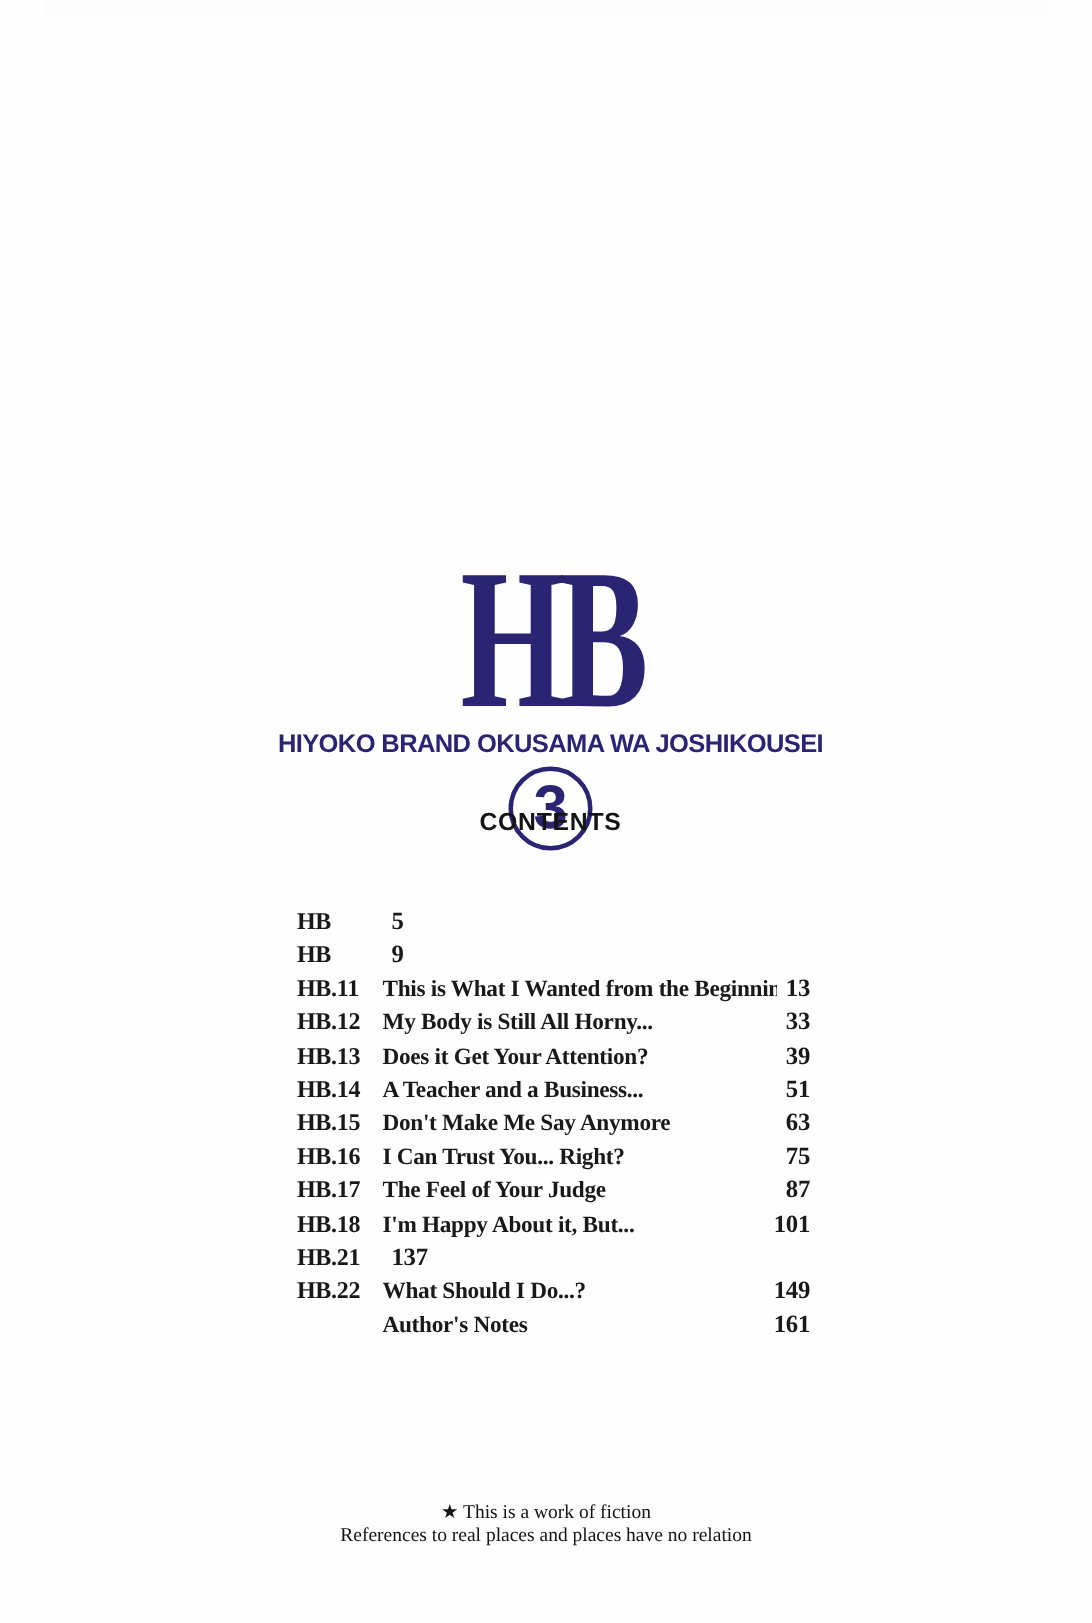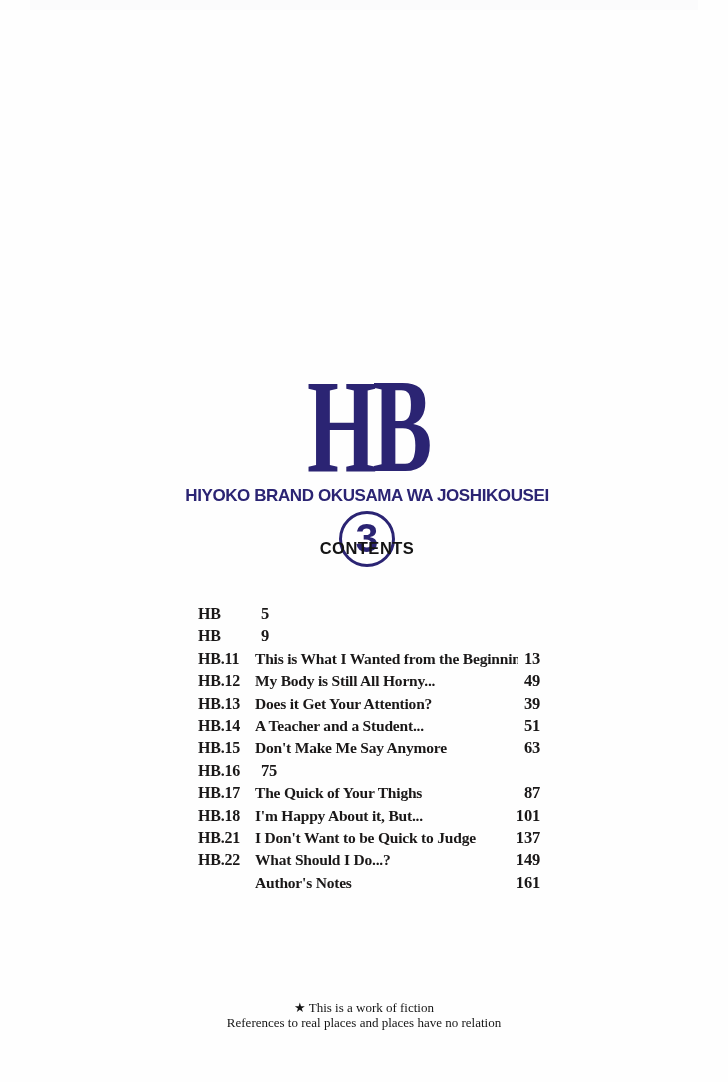--- a/index.html
+++ b/index.html
@@ -164,63 +164,63 @@
 
     <div class="toc-row">
       <span class="toc-chapter">HB.11</span>
       <span class="toc-title">This is What I Wanted from the Beginning</span>
       <span class="toc-page">13</span>
     </div>
 
     <div class="toc-row">
       <span class="toc-chapter">HB.12</span>
       <span class="toc-title">My Body is Still All Horny...</span>
-      <span class="toc-page">49</span>
+      <span class="toc-page">33</span>
     </div>
 
     <div class="toc-row">
       <span class="toc-chapter">HB.13</span>
       <span class="toc-title">Does it Get Your Attention?</span>
       <span class="toc-page">39</span>
     </div>
 
     <div class="toc-row">
       <span class="toc-chapter">HB.14</span>
-      <span class="toc-title">A Teacher and a Student...</span>
+      <span class="toc-title">A Teacher and a Business...</span>
       <span class="toc-page">51</span>
     </div>
 
     <div class="toc-row">
       <span class="toc-chapter">HB.15</span>
       <span class="toc-title">Don't Make Me Say Anymore</span>
       <span class="toc-page">63</span>
     </div>
 
     <div class="toc-row">
       <span class="toc-chapter">HB.16</span>
+      <span class="toc-title">I Can Trust You... Right?</span>
       <span class="toc-page">75</span>
     </div>
 
     <div class="toc-row">
       <span class="toc-chapter">HB.17</span>
-      <span class="toc-title">The Quick of Your Thighs</span>
+      <span class="toc-title">The Feel of Your Judge</span>
       <span class="toc-page">87</span>
     </div>
 
     <div class="toc-row">
       <span class="toc-chapter">HB.18</span>
       <span class="toc-title">I'm Happy About it, But...</span>
       <span class="toc-page">101</span>
     </div>
 
 
 
     <div class="toc-row">
       <span class="toc-chapter">HB.21</span>
-      <span class="toc-title">I Don't Want to be Quick to Judge</span>
       <span class="toc-page">137</span>
     </div>
 
     <div class="toc-row">
       <span class="toc-chapter">HB.22</span>
       <span class="toc-title">What Should I Do...?</span>
       <span class="toc-page">149</span>
     </div>
 
     <div class="toc-row">

